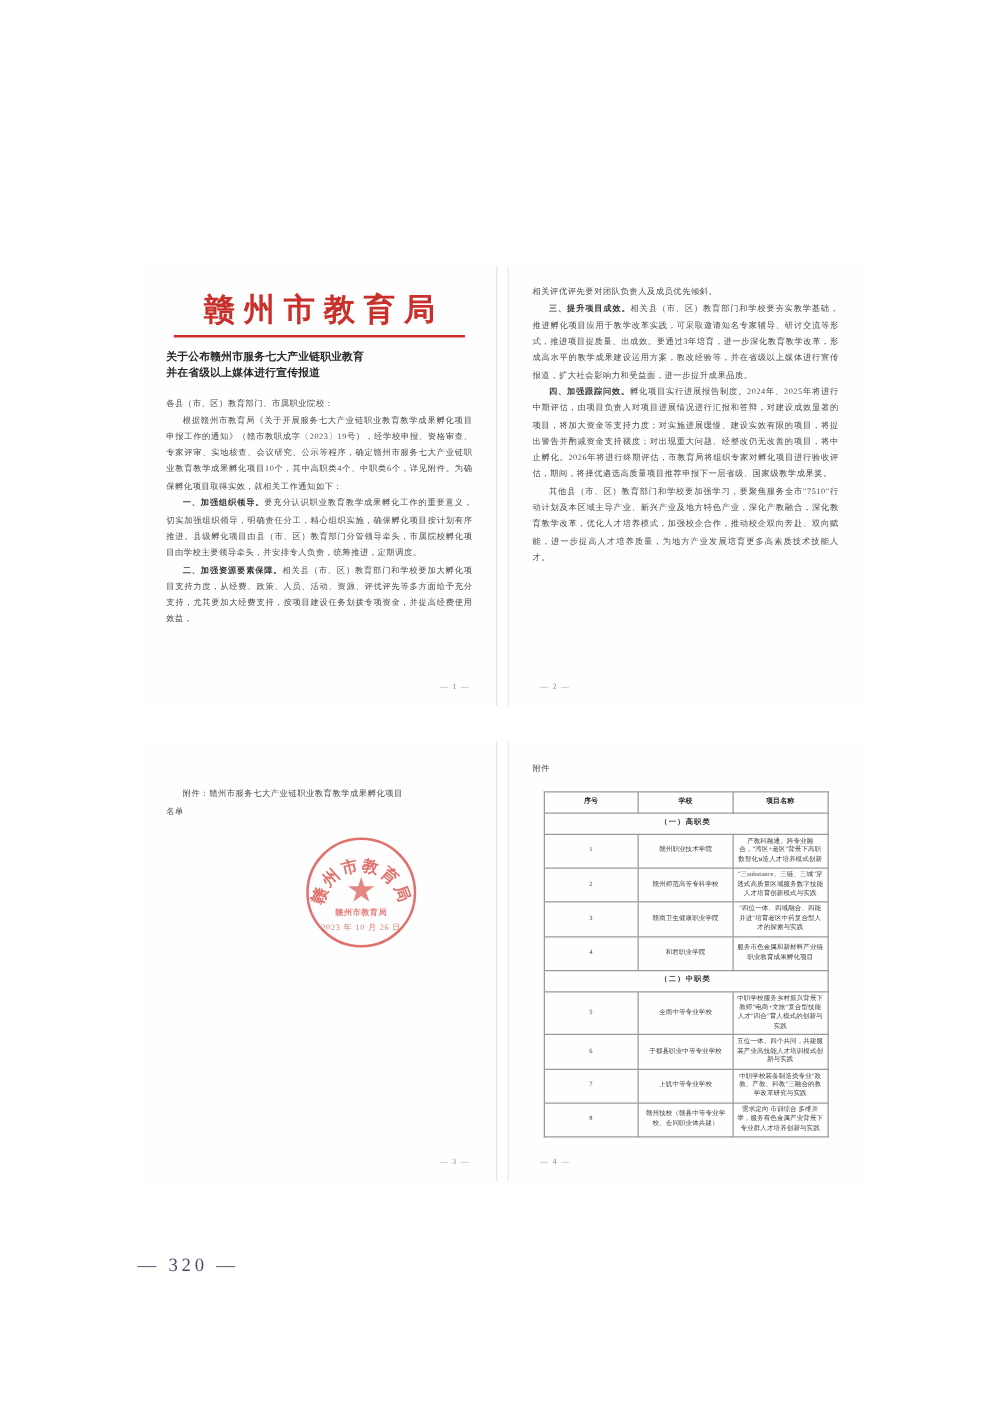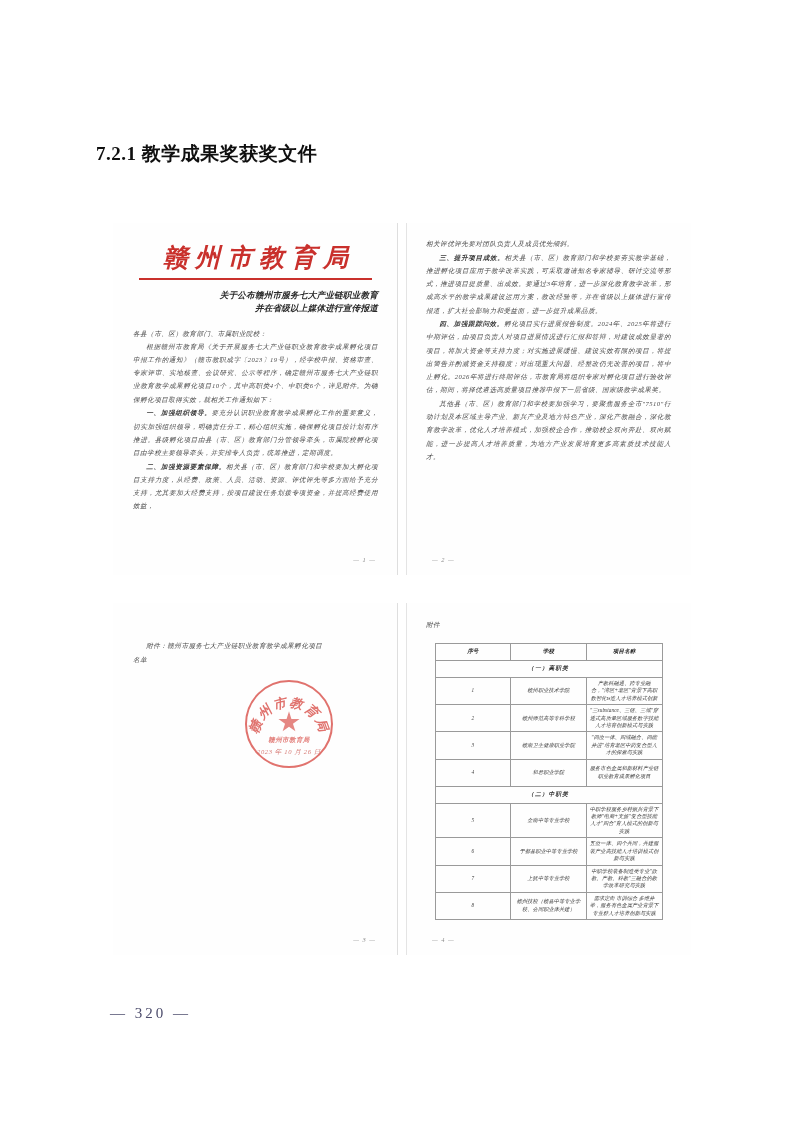--- a/index.html
+++ b/index.html
@@ -38,24 +38,23 @@
     line-height: 32px;
     margin-top: 4px;
     color: #0f0f0f;
     white-space: nowrap;
   }
 
   
   .scan-grid {
     position: absolute;
     left: 113px;
-    top: 223px;
+    top: 213px;
     width: 578px;
     height: 740px;
-    font-style: italic;
   }
   .scan {
     position: absolute;
     background: #fefefe;
     box-sizing: border-box;
     overflow: hidden;
   }
   .scan.p1 { left: 0px;   top: 0px;   width: 285px; height: 352px; }
   .scan.p2 { left: 293px; top: 0px;   width: 285px; height: 352px; }
   .scan.p3 { left: 0px;   top: 380px; width: 285px; height: 352px; }
@@ -94,21 +93,21 @@
     white-space: nowrap;
     text-indent: 7px;
   }
   .masthead-rule {
     height: 1.6px;
     background: #c9302c;
     margin: 5px 6px 0 6px;
   }
   .doc-title {
     margin-top: 9px;
-    text-align: right;
+    text-align: left;
     font-size: 8.6px;
     font-weight: bold;
     line-height: 13px;
     color: #2a2a2a;
     letter-spacing: 0.2px;
   }
   .doc-title div { white-space: nowrap; }
 
   
   .addressee {
@@ -278,21 +277,20 @@
     top: 1005px;
     font-size: 15px;
     color: #4b4b6b;
     letter-spacing: 3px;
   }
 </style>
 </head>
 <body>
 
 <div class="headings">
-  <div class="h-minor">7.2.1 教学成果奖获奖文件</div>
 </div>
 
 <div class="scan-grid">
 
   <div class="scan p1">
     <div class="inner">
       <div class="masthead">
         <div class="masthead-title">赣州市教育局</div>
         <div class="masthead-rule"></div>
       </div>

